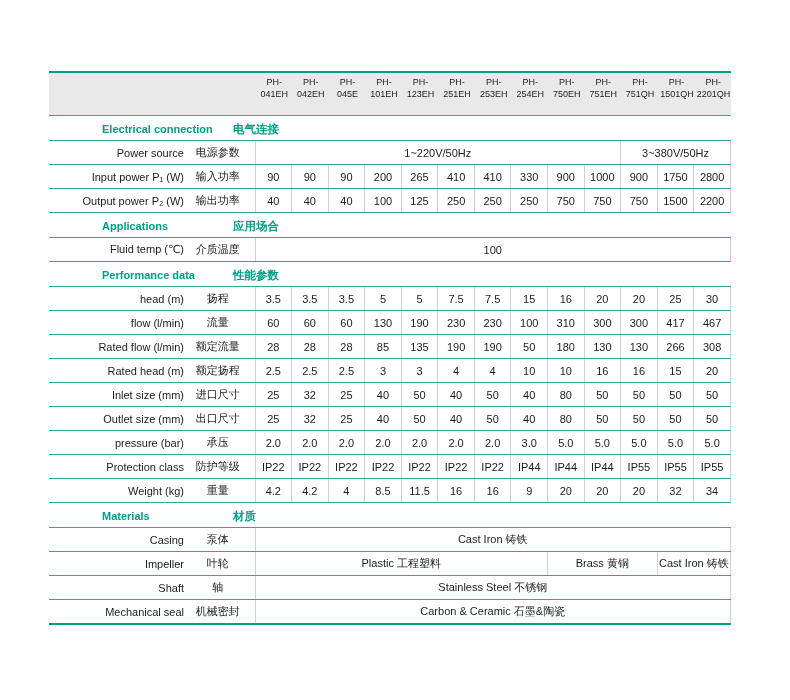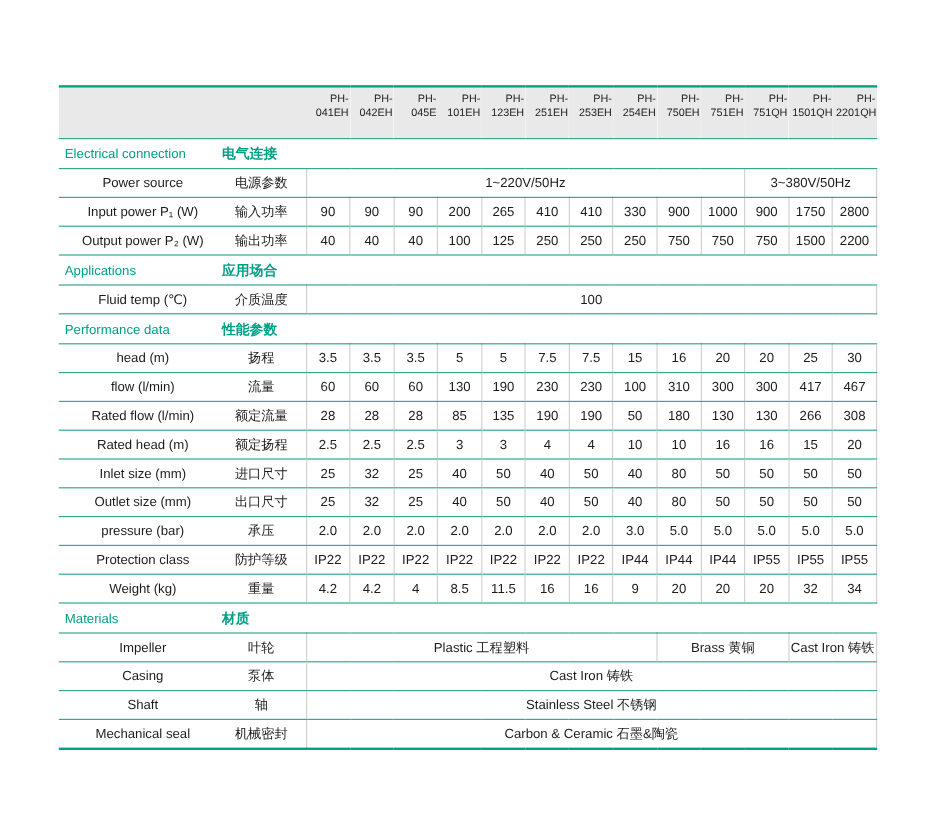--- a/index.html
+++ b/index.html
@@ -23,33 +23,33 @@
   }
   #spec-table td, #spec-table th {
     border-bottom: 1px solid #35a98f;
     overflow: hidden;
     white-space: nowrap;
   }
   .model-cell {
     background: #e9e9e9;
     font-size: 9px;
     font-weight: normal;
-    text-align: right;
+    text-align: center;
     vertical-align: top;
     padding: 3px 1px 2px 3px;
     color: #222;
     line-height: 1.35;
     height: 37px;
   }
   .corner { background: #e9e9e9; }
   .section-cell { height: 22px; padding-left: 5px; background: #ffffff; }
-  .sec-en { display: inline-block; width: 131px; font-weight: normal; font-size: 11px; color: #00a086; }
+  .sec-en { display: inline-block; width: 131px; font-weight: bold; font-size: 11px; color: #00a086; margin-left: 48px; }
   .sec-zh { font-weight: bold; font-size: 11.5px; color: #00a086; }
   .data-row td { height: 21px; font-size: 11px; color: #1c1c1c; }
-  .label-en { padding-left: 5px; text-align: center; }
+  .label-en { padding-left: 5px; text-align: right; }
   .label-zh { padding-right: 5px; text-align: center; font-size: 11.5px; }
   .val { text-align: center; border-left: 1px solid #d2d2d2; }
   .val:last-child { border-right: 1px solid #d2d2d2; }
 </style>
 </head>
 <body>
 
 <table id="spec-table">
   <colgroup>
       <col style="width: 136px;">
@@ -330,32 +330,32 @@
         <td class="val">20</td>
         <td class="val">20</td>
         <td class="val">20</td>
         <td class="val">32</td>
         <td class="val">34</td>
       </tr>
       <tr class="section-row">
         <td class="section-cell" colspan="15"><span class="sec-en">Materials</span><span class="sec-zh">材质</span></td>
       </tr>
       <tr class="data-row">
+        <td class="label-en">Casing</td>
+        <td class="label-zh">泵体</td>
+        <td class="val span-val" colspan="13">Cast Iron 铸铁</td>
+      </tr>
+      <tr class="data-row">
         <td class="label-en">Impeller</td>
         <td class="label-zh">叶轮</td>
         <td class="val span-val" colspan="8">Plastic 工程塑料</td>
         <td class="val span-val" colspan="3">Brass 黄铜</td>
         <td class="val span-val" colspan="2">Cast Iron 铸铁</td>
       </tr>
       <tr class="data-row">
-        <td class="label-en">Casing</td>
-        <td class="label-zh">泵体</td>
-        <td class="val span-val" colspan="13">Cast Iron 铸铁</td>
-      </tr>
-      <tr class="data-row">
         <td class="label-en">Shaft</td>
         <td class="label-zh">轴</td>
         <td class="val span-val" colspan="13">Stainless Steel 不锈钢</td>
       </tr>
       <tr class="data-row">
         <td class="label-en">Mechanical seal</td>
         <td class="label-zh">机械密封</td>
         <td class="val span-val" colspan="13">Carbon &amp; Ceramic 石墨&amp;陶瓷</td>
       </tr>
     </tbody>

